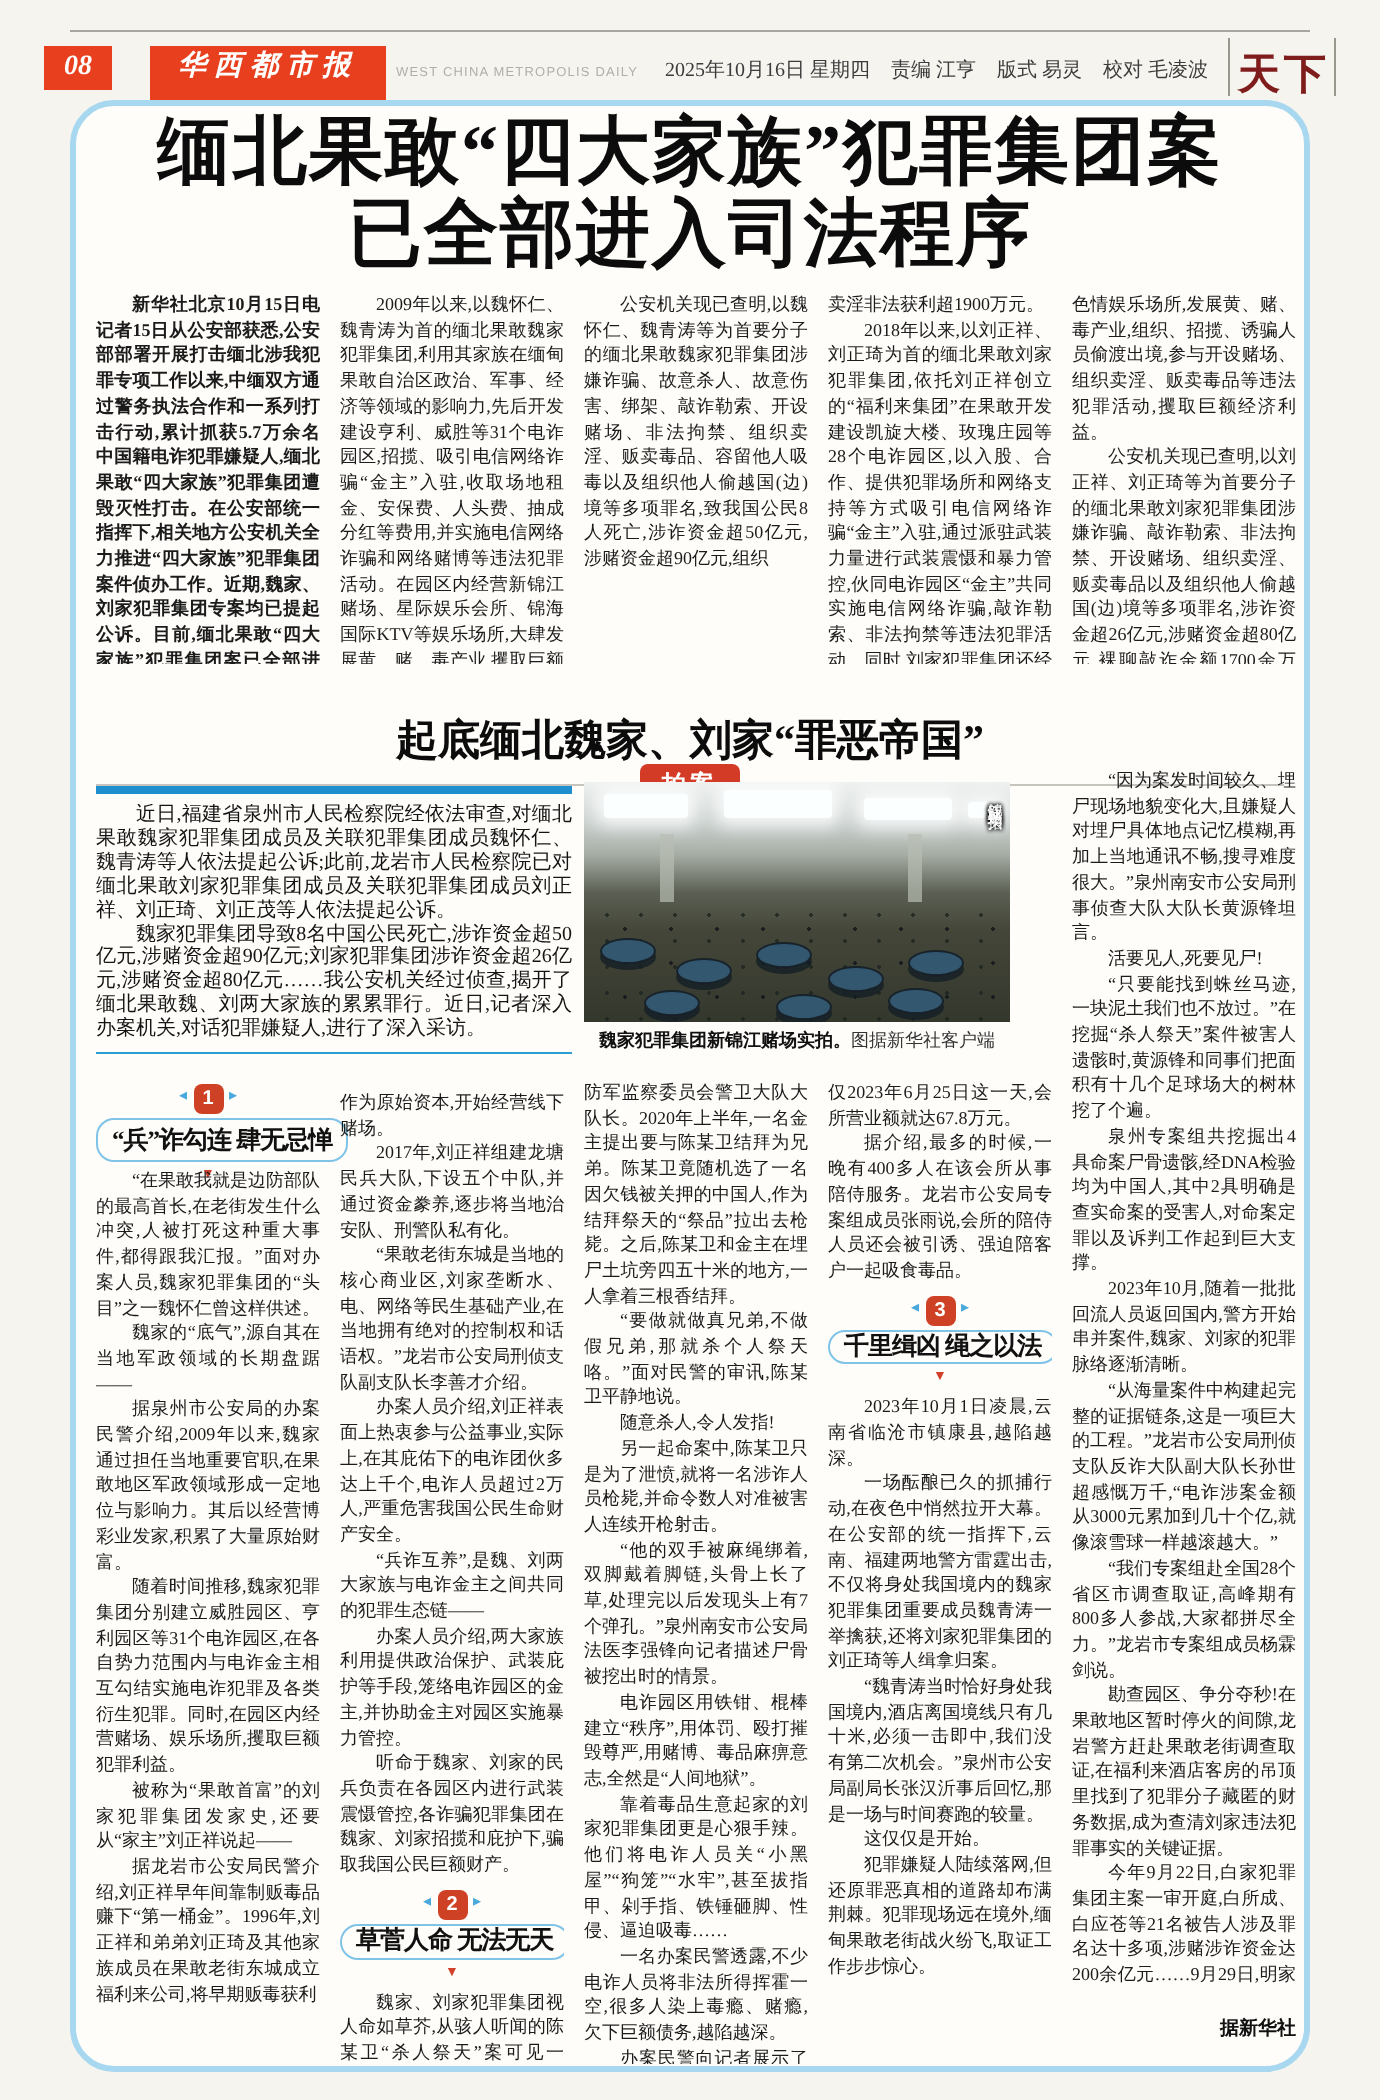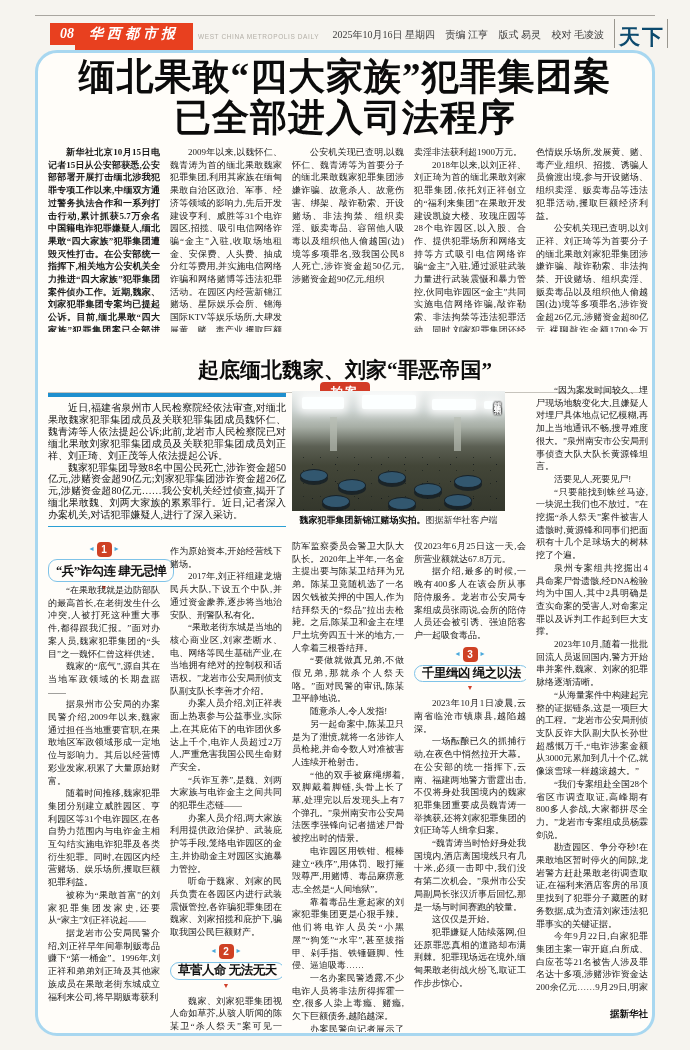--- a/index.html
+++ b/index.html
@@ -1,30 +1,30 @@
 <!DOCTYPE html>
 <html><head>
 <meta charset="utf-8">
 <style>
   html,body{margin:0;padding:0;}
   body{background:#dddad3;font-family:"Liberation Serif","DejaVu Serif",serif;}
   .page{position:relative;width:690px;height:1050px;background:#f6f4ef;overflow:hidden;margin:0 auto;}
   .top-rule{position:absolute;left:35px;top:15px;width:620px;height:1px;background:#a9a6a0;}
   
-  .pagenum{position:absolute;left:50px;top:23px;width:34px;height:22px;background:#e8401f;color:#fff;
+  .pagenum{position:absolute;left:22px;top:23px;width:34px;height:22px;background:#e8401f;color:#fff;
     font-weight:bold;font-size:14px;line-height:22px;text-align:center;font-style:italic;}
   .masthead{position:absolute;left:75px;top:23px;width:118px;height:39px;background:#e8401f;color:#fff;
     font-weight:bold;font-size:14px;line-height:22px;text-align:center;letter-spacing:4px;font-style:italic;}
   .masthead-en{position:absolute;left:198px;top:33px;font-size:6.5px;color:#b3afa7;letter-spacing:.6px;
     font-family:"Liberation Sans",sans-serif;}
   .dateline{position:absolute;left:280px;top:28px;width:324px;text-align:right;font-size:10px;color:#3c3c3c;}
   .dateline span{margin-left:8px;}
   .hsep{position:absolute;top:19px;width:1px;height:29px;background:#9a978f;}
   .sep1{left:614px;} .sep2{left:667px;}
-  .section-name{position:absolute;left:619px;top:23px;width:46px;font-size:21px;font-weight:bold;color:#0c4a6e;letter-spacing:2px;}
+  .section-name{position:absolute;left:619px;top:23px;width:46px;font-size:21px;font-weight:bold;color:#7f1d1d;letter-spacing:2px;}
   
   .frame{position:absolute;left:35px;top:50px;width:614px;height:980px;background:#fffdf9;
     border:3px solid #a8d7f0;border-radius:22px;}
   
   .headline{position:absolute;left:48px;top:56px;width:594px;margin:0;text-align:center;
     font-size:37px;line-height:41px;font-weight:900;color:#0c0c0c;letter-spacing:1px;}
   
   .col{position:absolute;width:112px;font-size:9px;line-height:12.7px;text-align:justify;color:#1b1b1b;overflow:hidden;}
   .col p{margin:0;text-indent:2em;}
   .col p.cont{text-indent:0;}

